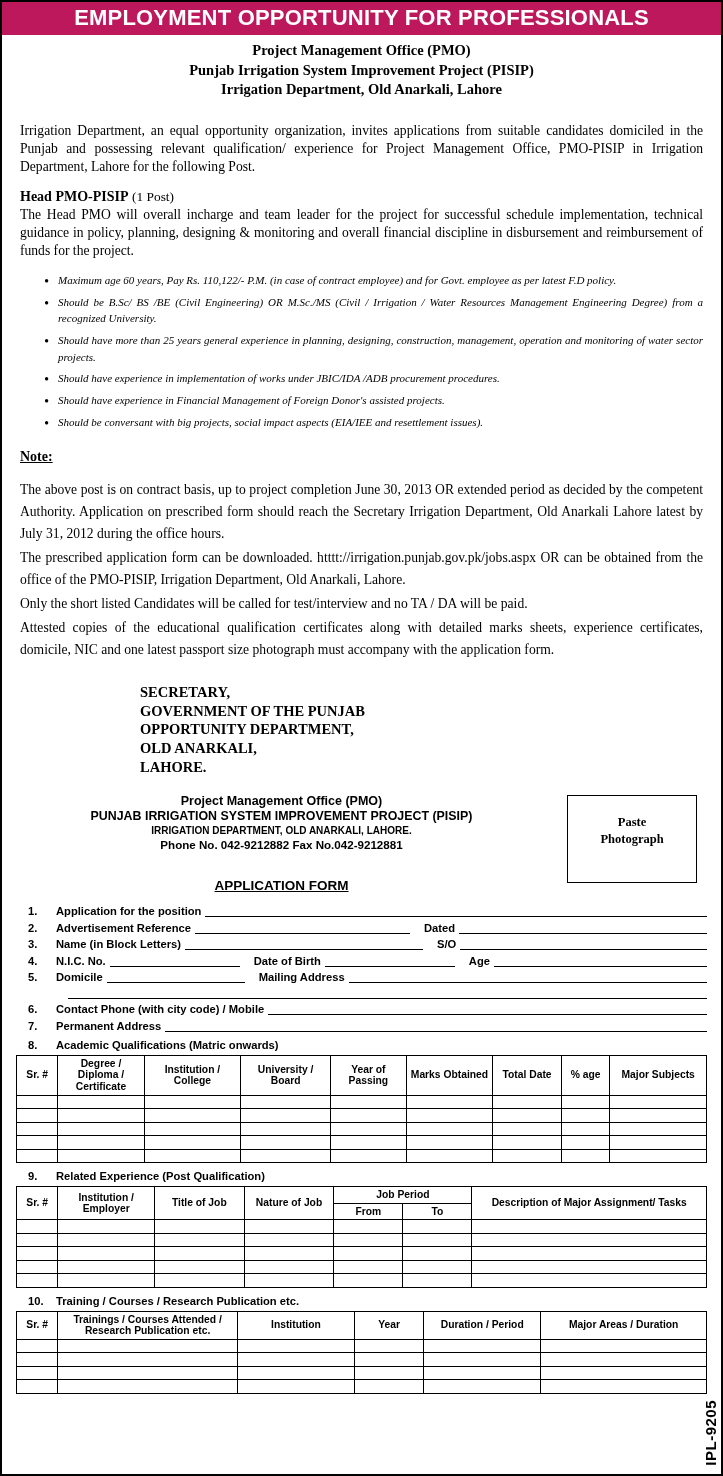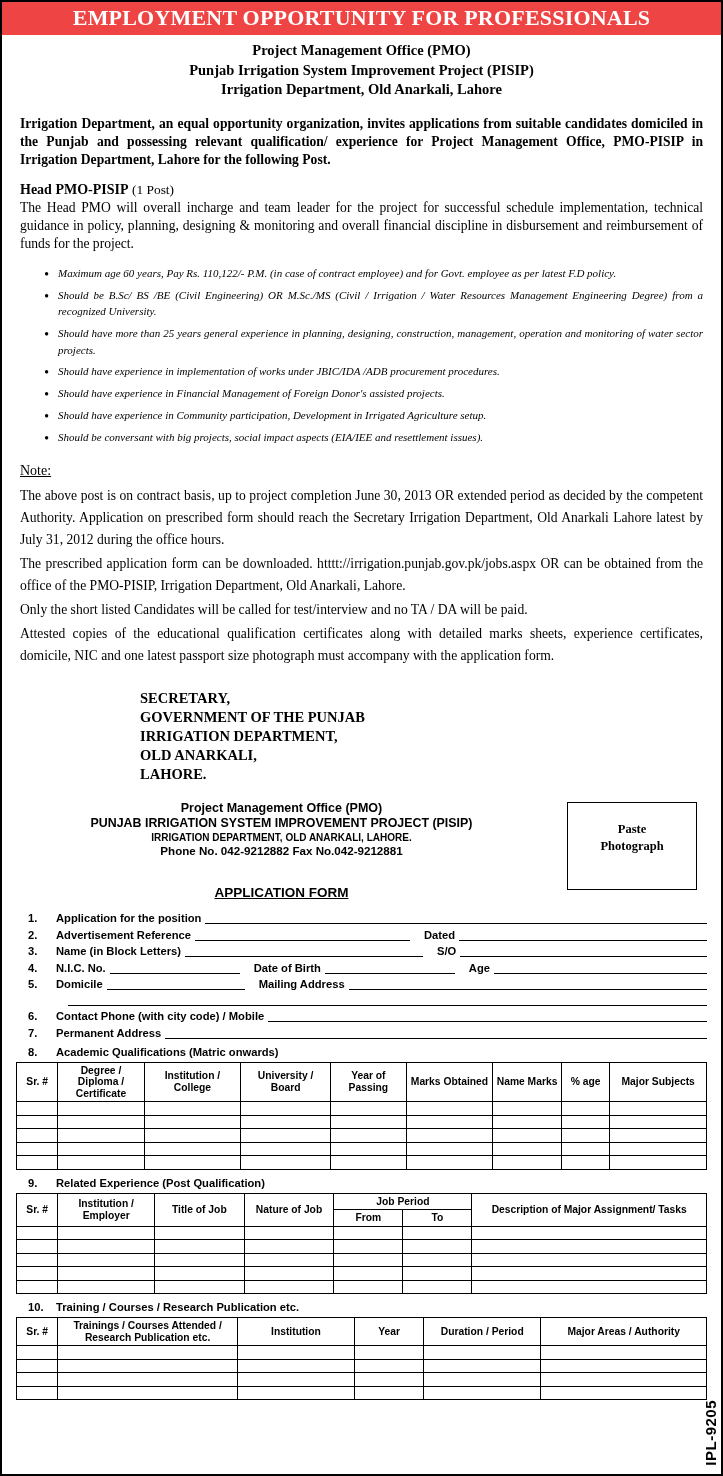--- a/index.html
+++ b/index.html
@@ -18,24 +18,24 @@
     position: relative;
     width: 723px;
     height: 1476px;
     border: 2px solid #000;
     padding: 0;
     background: #fff;
   }
 
   
   .banner {
-    background: #ef4444;
+    background: #be185d;
     color: #ffffff;
     text-align: center;
-    font-family: Liberation Serif, serif;
+    font-family: Liberation Sans, sans-serif;
     font-weight: bold;
     font-size: 22px;
     letter-spacing: .2px;
     padding: 4px 0 6px 0;
     line-height: 1.05;
     white-space: nowrap;
   }
 
   
   .ad {
@@ -50,24 +50,24 @@
   .phone-line {
     font-weight: bold;
     font-size: 13px;
     margin-top: 5px;
     letter-spacing: .2px;
   }
   .phone-line .gap { display:inline-block; width: 34px; }
 
   .para {
     font-size: 13.6px;
-    font-weight: bold;
+    font-weight: normal;
     text-align: justify;
     line-height: 1.33;
-    margin-top: 15px;
+    margin-top: 22px;
   }
   .post-title {
     margin-top: 13px;
     font-size: 14px;
   }
   .post-title b { font-weight: bold; }
   .post-title span.count { font-weight: normal; font-size: 13.4px; }
   .post-desc {
     font-size: 13.6px;
     text-align: justify;
@@ -93,28 +93,28 @@
     content: "\2022";
     position: absolute;
     left: -2px;
     top: -1px;
     font-size: 14px;
   }
 
   .note-head {
     margin-top: 18px;
     font-size: 14px;
-    font-weight: normal;
+    font-weight: bold;
     text-decoration: underline;
   }
   .note-p {
     font-size: 13.6px;
     text-align: justify;
     line-height: 1.62;
-    margin-top: 6px;
+    margin-top: 14px;
   }
   .note-p.tight { margin-top: 2px; }
 
   .sig-block {
     margin-top: 22px;
     text-align: left;
     font-weight: bold;
     font-size: 14.5px;
     line-height: 1.3;
     padding-left: 120px;
@@ -250,34 +250,33 @@
       <span class="count">(1 Post)</span>
     </div>
     <div class="post-desc">The Head PMO will overall incharge and team leader for the project for successful schedule implementation, technical guidance in policy, planning, designing &amp; monitoring and overall financial discipline in disbursement and reimbursement of funds for the project.</div>
 
     <ul class="reqs">
       <li>Maximum age 60 years, Pay Rs. 110,122/- P.M. (in case of contract employee) and for Govt. employee as per latest F.D policy.</li>
       <li>Should be B.Sc/ BS /BE (Civil Engineering) OR M.Sc./MS (Civil / Irrigation / Water Resources Management Engineering Degree) from a recognized University.</li>
       <li>Should have more than 25 years general experience in planning, designing, construction, management, operation and monitoring of water sector projects.</li>
       <li>Should have experience in implementation of works under JBIC/IDA /ADB procurement procedures.</li>
       <li>Should have experience in Financial Management of Foreign Donor's assisted projects.</li>
-      <li>Should have experience in Community participation, Development in Irrigated Agriculture setup.</li>
       <li>Should be conversant with big projects, social impact aspects (EIA/IEE and resettlement issues).</li>
     </ul>
 
     <div class="note-head">Note:</div>
     <div class="note-p">The above post is on contract basis, up to project completion June 30, 2013 OR extended period as decided by the competent Authority. Application on prescribed form should reach the Secretary Irrigation Department, Old Anarkali Lahore latest by July 31, 2012 during the office hours.</div>
     <div class="note-p tight">The prescribed application form can be downloaded. htttt://irrigation.punjab.gov.pk/jobs.aspx OR can be obtained from the office of the PMO-PISIP, Irrigation Department, Old Anarkali, Lahore.</div>
     <div class="note-p tight">Only the short listed Candidates will be called for test/interview and no TA / DA will be paid.</div>
     <div class="note-p tight">Attested copies of the educational qualification certificates along with detailed marks sheets, experience certificates, domicile, NIC and one latest passport size photograph must accompany with the application form.</div>
 
     <div class="sig-block">
       <div>SECRETARY,</div>
       <div>GOVERNMENT OF THE PUNJAB</div>
-      <div>IRRIGATION DEPARTMENT,</div>
+      <div>OPPORTUNITY DEPARTMENT,</div>
       <div>OLD ANARKALI,</div>
       <div>LAHORE.</div>
     </div>
   </div>
 
   <div class="formwrap">
 
     <div class="photo-box">
       <div>Paste</div>
       <div>Photograph</div>
@@ -370,21 +369,21 @@
           <col style="width:14%">
       </colgroup>
       <thead>
         <tr>
           <th>Sr. #</th>
           <th>Degree / Diploma / Certificate</th>
           <th>Institution / College</th>
           <th>University / Board</th>
           <th>Year of Passing</th>
           <th>Marks Obtained</th>
-          <th>Name Marks</th>
+          <th>Total Date</th>
           <th>% age</th>
           <th>Major Subjects</th>
         </tr>
       </thead>
       <tbody>
         <tr>
             <td></td>
             <td></td>
             <td></td>
             <td></td>
@@ -531,21 +530,21 @@
           <col style="width:17%">
           <col style="width:24%">
       </colgroup>
       <thead>
         <tr>
           <th>Sr. #</th>
           <th>Trainings / Courses Attended / Research Publication etc.</th>
           <th>Institution</th>
           <th>Year</th>
           <th>Duration / Period</th>
-          <th>Major Areas / Authority</th>
+          <th>Major Areas / Duration</th>
         </tr>
       </thead>
       <tbody>
         <tr>
             <td></td>
             <td></td>
             <td></td>
             <td></td>
             <td></td>
             <td></td>

